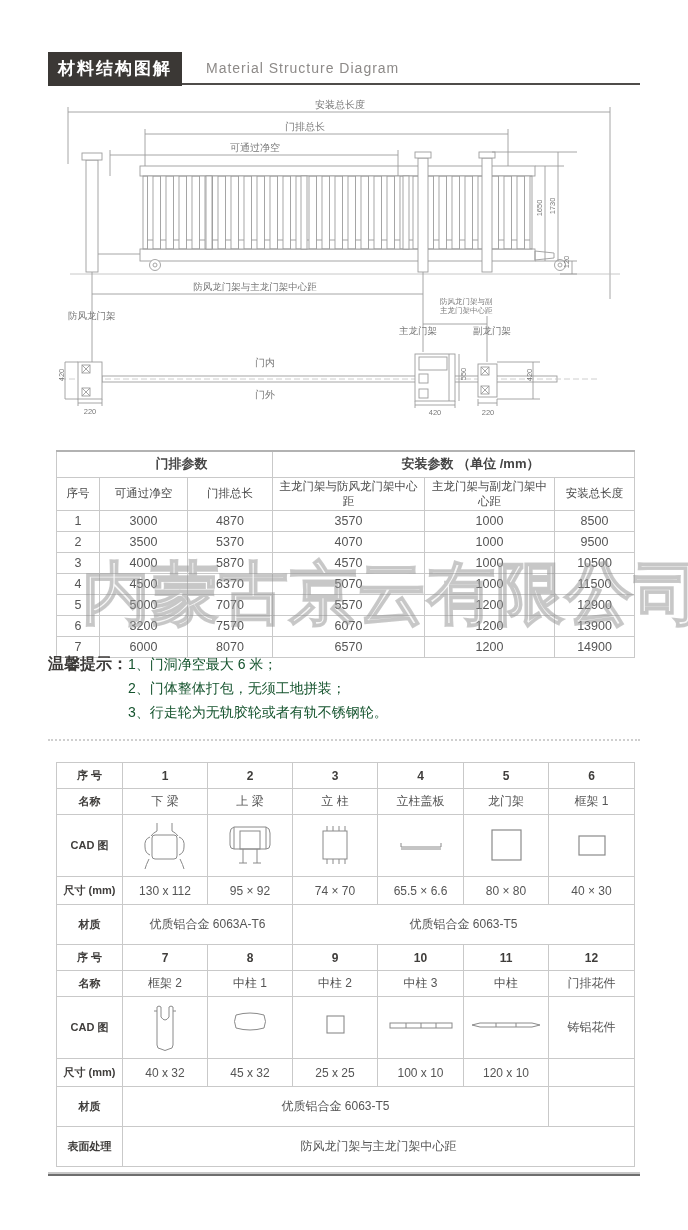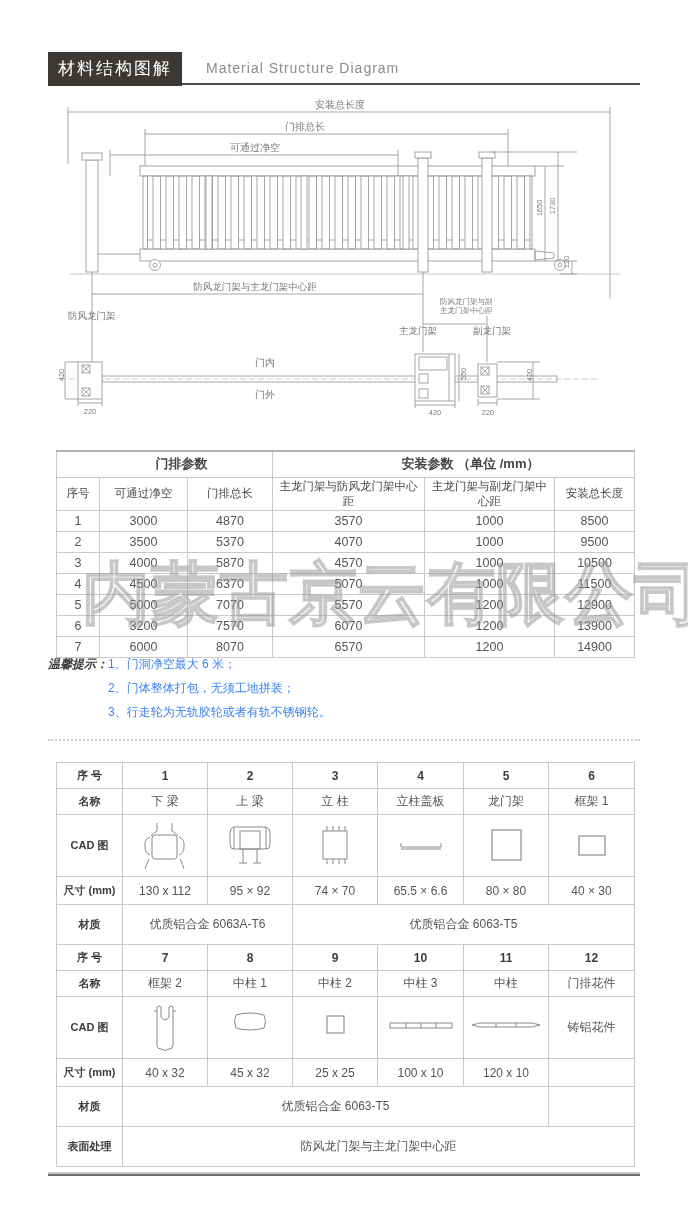--- a/index.html
+++ b/index.html
@@ -4,21 +4,21 @@
 <style>
   * { box-sizing: border-box; }
   html,body { margin:0; padding:0; }
   body {
     width:688px; height:1230px; position:relative; background:#ffffff;
     font-family:"Liberation Sans", sans-serif; color:#555; overflow:hidden;
   }
   
   .hdr { position:absolute; left:48px; top:54px; width:592px; border-bottom:2px solid #4f4c4a; height:31px; }
   .hdr-badge {
-    display:inline-block; background:#3b3835; color:#fff; font-size:17px; font-weight:normal;
+    display:inline-block; background:#3b3835; color:#fff; font-size:17px; font-weight:bold;
     letter-spacing:2px; padding:5px 10px 6px; position:relative; top:-2px;
   }
   .hdr-sub { color:#8d8a88; font-size:14px; letter-spacing:1px; margin-left:24px; vertical-align:top; line-height:29px; }
   
   .diagram { position:absolute; left:40px; top:94px; width:600px; height:340px; }
   .diagram svg text { font-family:"Liberation Sans", sans-serif; fill:#787878; }
   
   table { border-collapse:collapse; table-layout:fixed; }
   td { border:1px solid #c9c9c9; text-align:center; vertical-align:middle; font-size:12px; color:#555; padding:1px 2px; overflow:hidden; }
   .t1 { position:absolute; left:56px; top:450px; width:578px; border-top:2px solid #b2b2b2; }
@@ -26,22 +26,22 @@
   .t1 .ch td { font-size:11.5px; color:#4a4a4a; height:25px; }
   .t1 .dr td { height:21px; font-size:12.5px; }
   
   .watermark {
     position:absolute; left:82px; top:549px; z-index:6; pointer-events:none; white-space:nowrap;
     font-size:68px; font-weight:bold; letter-spacing:1px;
     color:rgba(200,200,200,0.14); -webkit-text-stroke:1.5px rgba(140,140,140,0.45);
   }
   
   .tips { position:absolute; left:48px; top:652px; display:flex; }
-  .tips-label { font-size:12px; font-weight:bold; color:#3c3a38; line-height:24px;font-style:italic; }
-  .tips-lines { font-size:12px; color:#3b82f6; line-height:24px; }
+  .tips-label { font-size:16px; font-weight:bold; color:#3c3a38; line-height:24px; }
+  .tips-lines { font-size:14px; color:#14532d; line-height:24px; }
   .dotted-rule { position:absolute; left:48px; top:739px; width:592px; border-top:2px dotted #cfcfcf; }
   
   .t2 { position:absolute; left:56px; top:762px; width:578px; }
   .t2 td { font-size:12px; }
   .t2 .rl { font-weight:bold; color:#3f3d3b; font-size:11px; }
   .t2 .num td { height:26px; font-weight:bold; color:#3f3d3b; }
   .t2 .nm td { height:26px; }
   .t2 .cad td { height:62px;margin-top:27px; }
   .t2 .sz td { height:28px; }
   .t2 .mt td { height:40px; }

